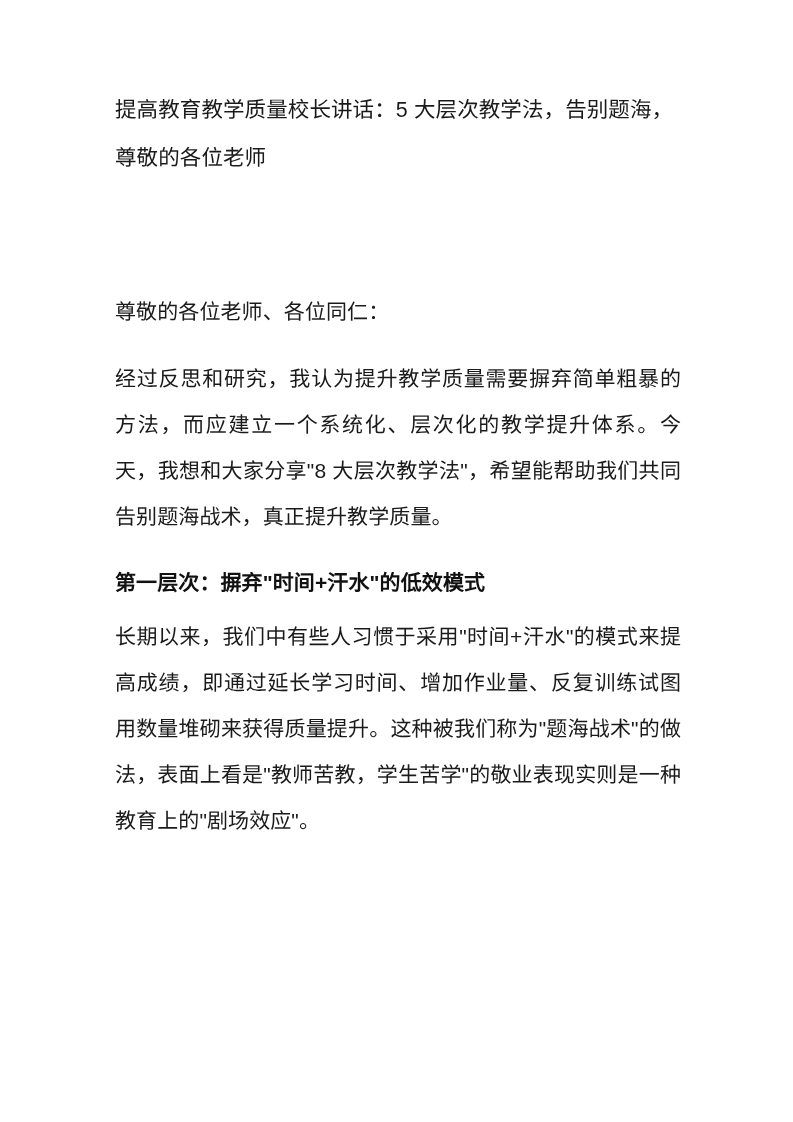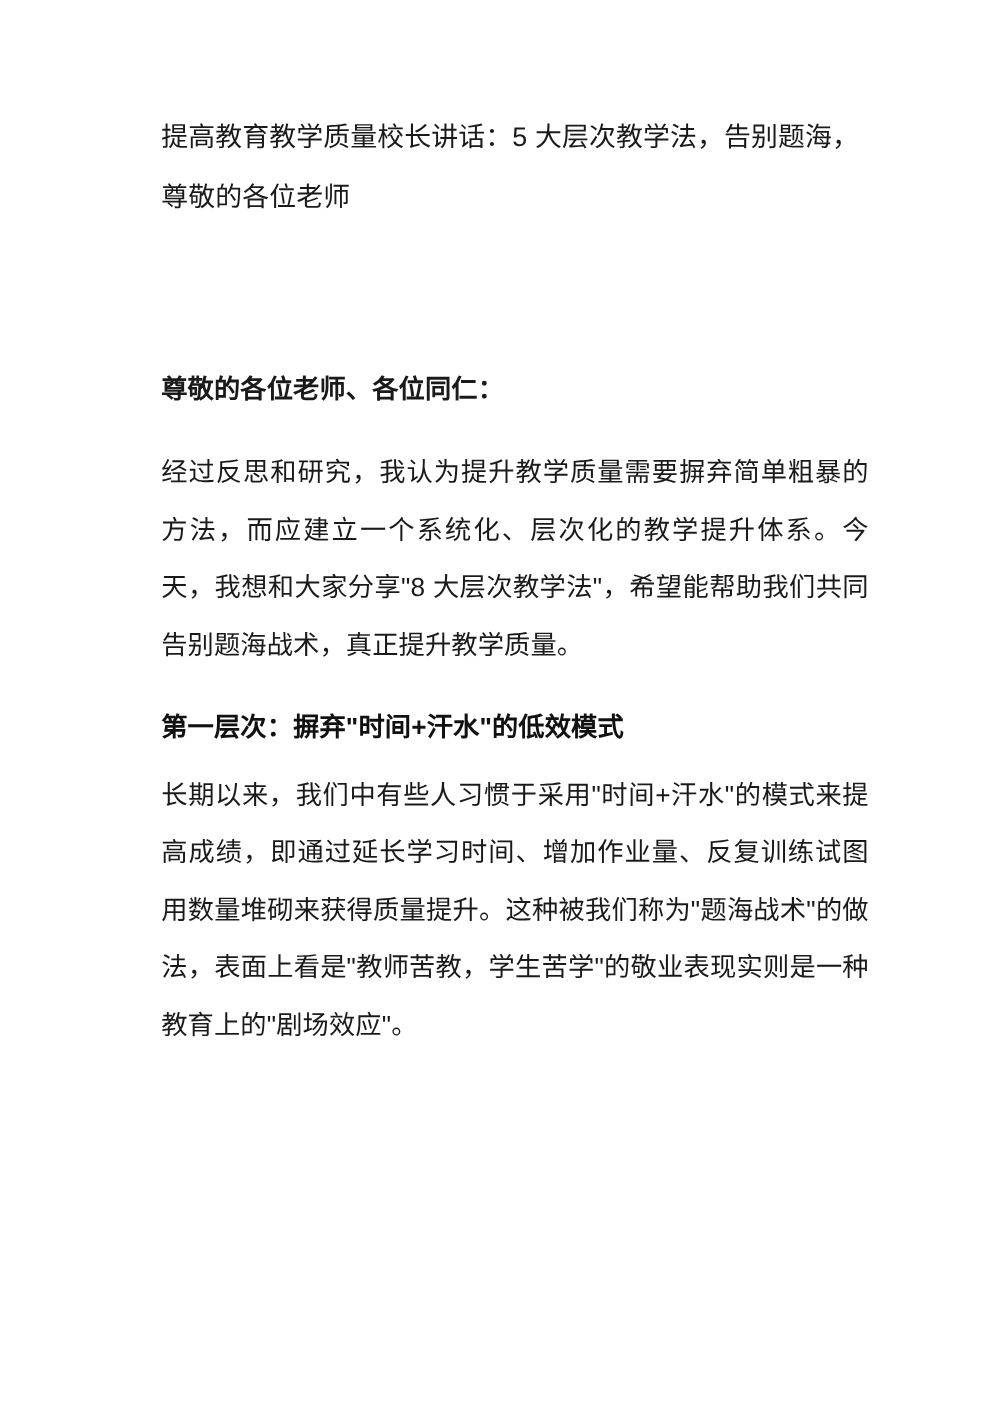--- a/index.html
+++ b/index.html
@@ -17,21 +17,21 @@
     position: relative;
     width: 793px;
     height: 1122px;
     margin: 0 auto;
     background: #ffffff;
     overflow: hidden;
     box-sizing: border-box;
   }
   .doc-body {
     position: absolute;
-    left: 129px;
+    left: 115px;
     top: 86px;
     width: 566px;
   }
   .doc-title {
     font-size: 21.5px;
     line-height: 48px;
     font-weight: 400;
     letter-spacing: 0.1px;
     color: #1a1a1a;
     margin: 0;
@@ -57,21 +57,20 @@
   .section-heading {
     font-size: 21px;
     line-height: 46px;
     font-weight: 700;
     color: #111111;
     margin: 0 0 8px 0;
     letter-spacing: 0.1px;
   }
   .salutation {
     margin-bottom: 21px;
-    font-weight: bold;
   }
 </style>
 </head>
 <body>
 
 <div class="page">
   <div class="doc-body">
 
     <h1 class="doc-title"><span>提高教育教学质量校长讲话：5 大层次教学法，告别题海，</span><br><span>尊敬的各位老师</span></h1>
 

